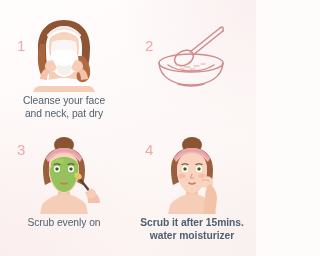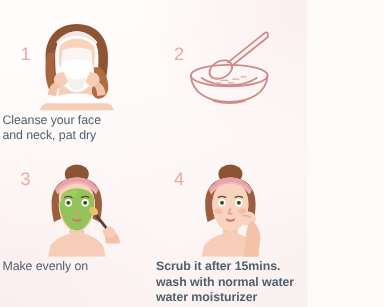--- a/index.html
+++ b/index.html
@@ -37,20 +37,21 @@
   .c3 .stepnum{left:17px;top:14px;}
   .c4 .stepnum{left:17px;top:14px;}
   .art{
     position:absolute;left:0;right:0;
     display:flex;align-items:center;justify-content:center;
   }
   .c1 .art,.c2 .art{top:16px;height:76px;}
   .c3 .art,.c4 .art{top:8px;height:78px;}
   .caption{
     position:absolute;left:2px;right:2px;
+    text-align:center;
     font-size:10.3px;
     line-height:13.2px;
     color:#51606e;
     letter-spacing:-0.05px;
   }
   .c1 .caption,.c2 .caption{top:94px;}
   .c3 .caption{top:88px;}
   .c4 .caption{top:88px;font-weight:bold;}
   .cap-line{display:block;white-space:nowrap;}
 </style>
@@ -172,21 +173,21 @@
           <path d="M43 38 l-1.5 4 h3" stroke="#d89a82" stroke-width="1" fill="none" stroke-linecap="round"></path>
           <path d="M40 47 q3 2 6 0" stroke="#d4706a" stroke-width="1.6" fill="none" stroke-linecap="round"></path>
 
           <path d="M58 42 L74 62" stroke="#5a4336" stroke-width="2.4" stroke-linecap="round"></path>
           <ellipse cx="57" cy="40" rx="4" ry="3" transform="rotate(38 57 40)" fill="#e8c46a"></ellipse>
           <path d="M70 55 c5 1 9 6 9 12 l-12 0 c0 -5 -1 -9 -3 -11 z" fill="#f2c2a9"></path>
           <path d="M68 53 c4 -1 7 2 7 5 0 3 -3 5 -6 4 l-4 -2 z" fill="#f6cdb6"></path>
         </svg>
       </div>
       <div class="caption">
-        <span class="cap-line">Make evenly on</span>
+        <span class="cap-line">Scrub evenly on</span>
       </div>
     </div>
 
     <div class="cell c4">
       <div class="stepnum">4</div>
       <div class="art">
         <svg width="86" height="78" viewBox="0 0 86 78">
 
           <ellipse cx="43" cy="9" rx="10" ry="8" fill="#8b5434"></ellipse>
 
@@ -219,19 +220,18 @@
           <path d="M43 38 l-1.5 4 h3" stroke="#d89a82" stroke-width="1" fill="none" stroke-linecap="round"></path>
           <path d="M40 47 q3 2 6 0" stroke="#d4706a" stroke-width="1.6" fill="none" stroke-linecap="round"></path>
 
           <path d="M55 41 c4 -2 8 0 9 4 1 4 -2 7 -6 7 l-5 -1 z" fill="#f8d3bd"></path>
           <path d="M60 48 c5 2 8 8 8 15 l-2 15 -12 0 2 -16 c0 -5 1 -10 4 -14 z" fill="#f2c2a9"></path>
           <path d="M53 44 q4 -1 7 1" stroke="#e0ab92" stroke-width="0.9" fill="none" stroke-linecap="round"></path>
         </svg>
       </div>
       <div class="caption">
         <span class="cap-line">Scrub it after 15mins.</span>
-        <span class="cap-line">wash with normal water</span>
         <span class="cap-line">water moisturizer</span>
       </div>
     </div>
 
   </div>
 </div>
 
 </body></html>

